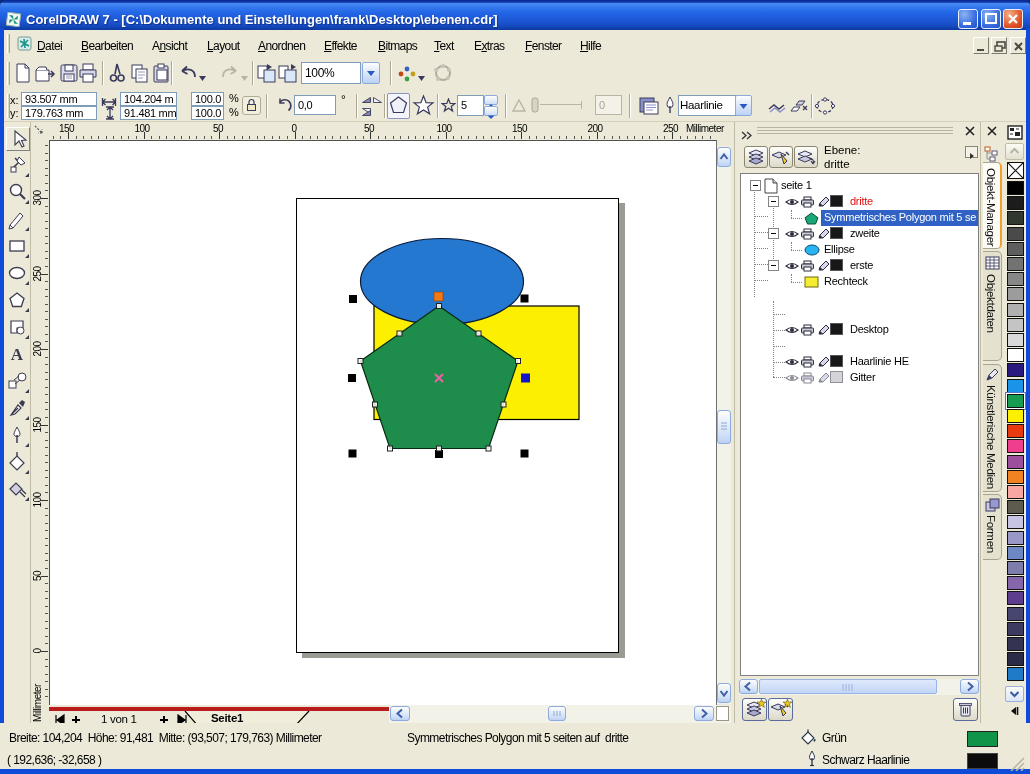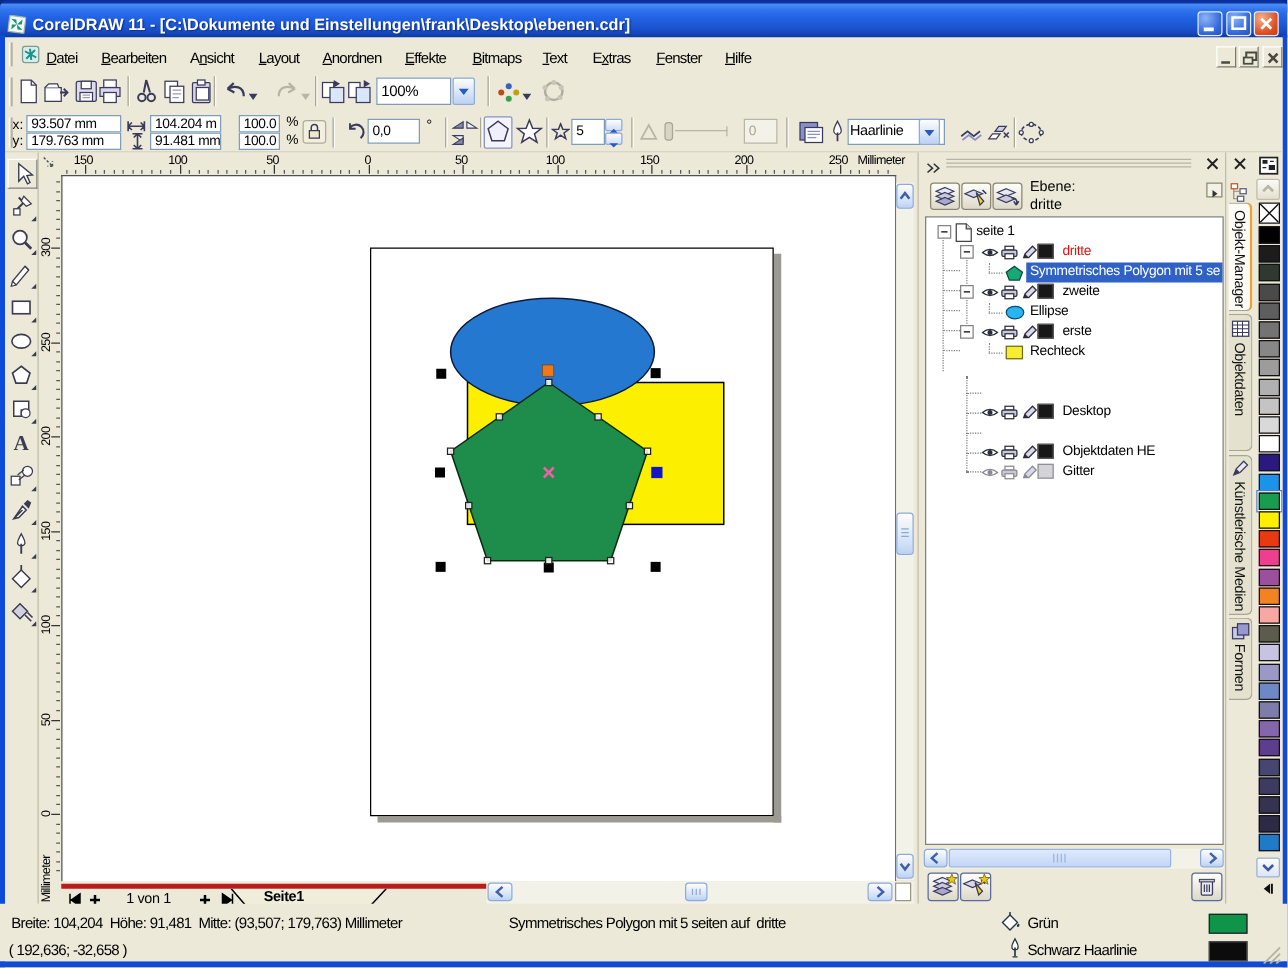--- a/index.html
+++ b/index.html
@@ -60,21 +60,21 @@
 </style></head>
 <body>
 <div class="abs" style="left:0;top:0;width:1030px;height:10px;background:#0a2a7a;"></div>
 <div id="title" class="abs">
   <div class="abs" style="left:6px;top:12px;width:15px;height:15px;">
     <svg width="15" height="15">
         <rect x="1" y="1" width="13" height="13" fill="#f4f8f4" stroke="#9ab0a8" transform="rotate(8 7.5 7.5)"></rect>
         <path d="M7.5 7.5 L3 3 L7 3.5 Z M7.5 7.5 L12 3.5 L11.5 7.5 Z M7.5 7.5 L12 12 L8 11.5 Z M7.5 7.5 L3 11.5 L3.5 7.5 Z" fill="#1d9478"></path>
       </svg>
   </div>
-  <div class="ttext abs">CorelDRAW 11 - [C:\Dokumente und Einstellungen\frank\Desktop\ebenen.cdr]</div>
+  <div class="ttext abs">CorelDRAW 7 - [C:\Dokumente und Einstellungen\frank\Desktop\ebenen.cdr]</div>
   <div id="btn-min" class="tbtn abs"><svg width="18" height="18">
         <rect x="4" y="12" width="8" height="3" fill="#fff"></rect>
       </svg></div>
   <div id="btn-max" class="tbtn abs"><svg width="18" height="18">
         <rect x="4" y="4" width="10" height="9" fill="none" stroke="#fff" stroke-width="2"></rect>
       </svg></div>
   <div id="btn-close" class="tbtn abs"><svg width="18" height="18">
         <path d="M5 5 L13 13 M13 5 L5 13" stroke="#fff" stroke-width="2.2"></path>
       </svg></div>
 </div>
@@ -267,21 +267,21 @@
   <div class="sep abs" style="left:625.0px"></div>
   <div class="abs" style="left:634.0px;top:6px;"><svg width="22" height="20">
         <rect x="2" y="2" width="14" height="14" fill="#8890c8" stroke="#3a3a5c"></rect>
         <rect x="6" y="6" width="14" height="12" fill="#fff" stroke="#3a3a5c"></rect>
         <path d="M8 9 L18 9 M8 11.5 L18 11.5 M8 14 L15 14" stroke="#8890c8"></path>
       </svg></div>
   <div class="abs" style="left:659.0px;top:5px;"><svg width="14" height="22">
         <path d="M7 2 C5.4 5.4 4 7 4 9.6 A3 3 0 0 0 10 9.6 C10 7 8.6 5.4 7 2 Z" fill="#fff" stroke="#3a3a5c"></path>
         <path d="M7 11 L7 18" stroke="#3a3a5c" stroke-width="1.4"></path>
       </svg></div>
-  <div class="numbox" style="left:674.0px;top:5px;width:78px;height:21px;line-height:19px;font-size:11.5px;padding-left:1.0px;">Haarlinie</div>
+  <div class="numbox" style="left:674.0px;top:5px;width:58px;height:21px;line-height:19px;font-size:11.5px;padding-left:1.0px;">Haarlinie</div>
   <div class="abs" style="left:731.0px;top:5px;width:17px;height:21px;background:linear-gradient(#fdfdfb,#cfdef8 70%,#bcd2f2);border:1px solid #8cabdc;border-radius:2px;"><svg width="15" height="19">
         <path d="M3.5 8 L11.5 8 L7.5 13 Z" fill="#2a5ac0"></path>
       </svg></div>
   <div class="abs" style="left:762.0px;top:6px;"><svg width="22" height="20">
         <path d="M3 13 L8 9 L13 13 L18 9" fill="none" stroke="#3a3a5c" stroke-width="1.4"></path>
         <path d="M4 16 L9 12 L14 16 L19 12" fill="none" stroke="#8890c8" stroke-width="1.4"></path>
       </svg></div>
   <div class="abs" style="left:783.0px;top:6px;"><svg width="22" height="20">
         <path d="M4 15 L10 15 L13 11 L7 11 Z" fill="#fff" stroke="#3a3a5c"></path>
         <path d="M9 9 L15 9 L18 5 L12 5 Z" fill="#d0d0e4" stroke="#3a3a5c"></path>
@@ -813,21 +813,21 @@
         <span style="left:59px;top:2px;"><svg width="15" height="12" viewBox="0 0 15 12">
             <rect x="4" y="1" width="7" height="3" fill="#fff" stroke="#2c2c3c"></rect>
             <rect x="1.5" y="4" width="12" height="5" rx="1" fill="#c8c8d8" stroke="#2c2c3c"></rect>
             <rect x="4" y="7" width="7" height="4" fill="#fff" stroke="#2c2c3c"></rect>
           </svg></span>
         <span style="left:76px;top:2px;"><svg width="14" height="12" viewBox="0 0 14 12">
             <path d="M2 10 L3 7 L9 1 L12 4 L6 10 Z" fill="#d8d8ec" stroke="#2c2c3c" stroke-width="1"></path>
             <path d="M2 10 L3 7 L6 10 Z" fill="#2c2c3c"></path>
           </svg></span>
         <span class="lsw" style="left:89px;top:1px;background:#181818;"></span>
-        <span style="left:109px;top:1px;">Objektdaten HE</span>
+        <span style="left:109px;top:1px;">Haarlinie HE</span>
       </div>
       <div class="trow" style="top:196px;">
         <span style="left:44px;top:3px;"><svg width="14" height="10" viewBox="0 0 14 10">
             <path d="M1 5 Q7 0 13 5 Q7 10 1 5 Z" fill="#fff" stroke="#8a8a92" stroke-width="1.1"></path>
             <circle cx="7" cy="5" r="2" fill="#8a8a92"></circle>
           </svg></span>
         <span style="left:59px;top:2px;"><svg width="15" height="12" viewBox="0 0 15 12">
             <rect x="4" y="1" width="7" height="3" fill="#fff" stroke="#8a8a92"></rect>
             <rect x="1.5" y="4" width="12" height="5" rx="1" fill="#c8c8d8" stroke="#8a8a92"></rect>
             <rect x="4" y="7" width="7" height="4" fill="#fff" stroke="#8a8a92"></rect>

